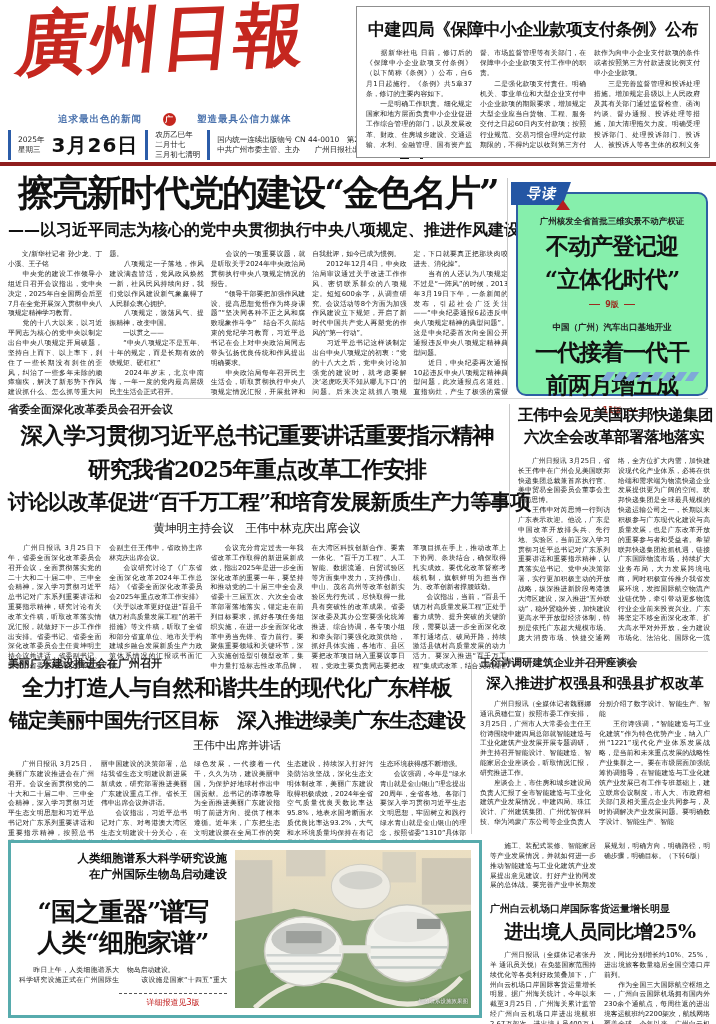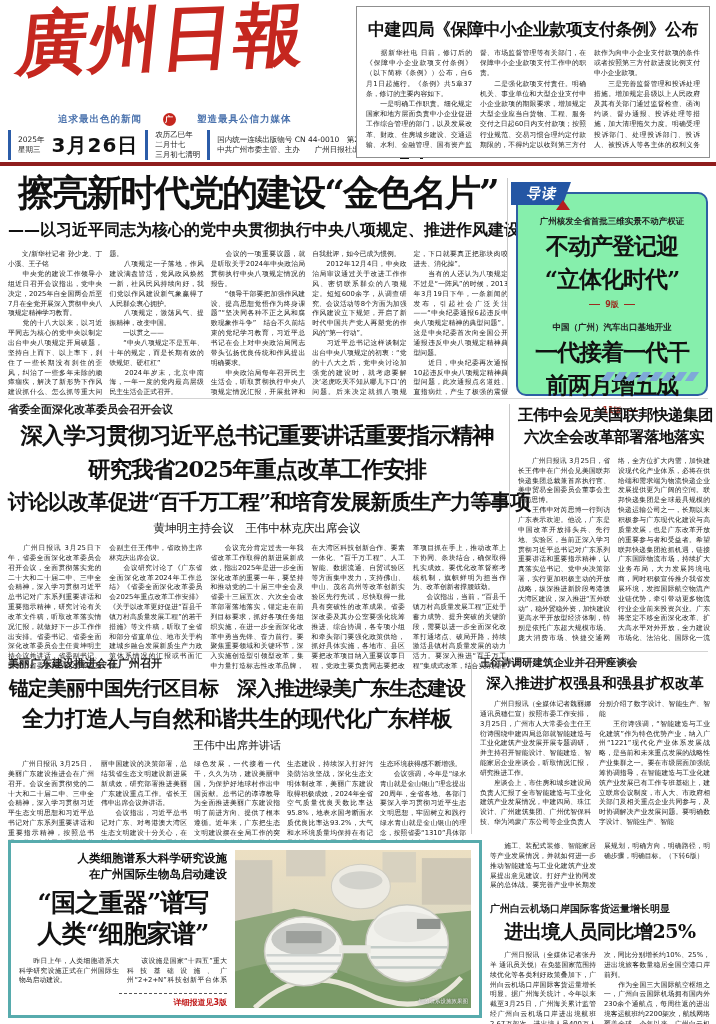--- a/index.html
+++ b/index.html
@@ -112,23 +112,23 @@
   .constr .colbody { margin-top:7px; height:134px; column-count:2; }
   .constr-cont { position:absolute; left:490px; top:842px; width:220px; height:58px; }
   .constr-cont .colbody { height:56px; column-count:2; }
 
   
   .cellbox { position:absolute; left:8px; top:840px; width:474px; height:178px;
     border:3px solid #57abad; background:#fff; padding:7px 8px; display:flex; gap:8px; }
   .cell-left { width:208px; flex:0 0 auto; display:flex; flex-direction:column; }
   .cell-kicker { font-size:11.5px; font-weight:bold; text-align:right; line-height:1.4; }
   .cell-head { font-size:25px; font-weight:bold; text-align:center; line-height:1.25;
-    letter-spacing:-1px; margin-top:5px; }
+    letter-spacing:-1px; margin-top:14px; }
   .cell-body { margin-top:7px; height:74px; column-count:2; }
-  .cell-more { margin-top:3px; text-align:right; font-size:8px; font-weight:bold; color:#c01818;
+  .cell-more { margin-top:3px; text-align:center; font-size:8px; font-weight:normal; color:#c01818;
     border-top:1px dashed #555; padding-top:3px; width:108px; align-self:flex-end; }
   .cell-photo { position:relative; flex:1; overflow:hidden; }
   .cell-photo svg { display:block; width:100%; height:100%; }
   .photo-caption { position:absolute; right:3px; bottom:3px; font-size:5.5px; color:#f4f4f4;
     text-shadow:0 0 2px rgba(0,0,0,.6); }
 
   
   .airport { position:absolute; left:490px; top:902px; width:220px; height:120px; }
   .airport .kicker { font-size:10px; }
   .airport .hl { font-size:19px; margin-top:3px; letter-spacing:-0.5px; }
@@ -265,22 +265,22 @@
     <div class="colbody">　　广州日报讯 3月25日，省长王伟中在广州会见美国联邦快递集团总裁兼首席执行官、美中贸易全国委员会董事会主席芮思博。
 　　王伟中对芮思博一行到访广东表示欢迎。他说，广东是中国改革开放排头兵、先行地、实验区，当前正深入学习贯彻习近平总书记对广东系列重要讲话和重要指示精神，认真落实总书记、党中央决策部署，实行更加积极主动的开放战略，纵深推进新阶段粤港澳大湾区建设，深入推进“五外联动”，稳外贸稳外资，加快建设更高水平开放型经济体制，特别是依托广东超大规模市场、庞大消费市场、快捷交通网络，全方位扩大内需，加快建设现代化产业体系，必将在供给端和需求端为物流快递企业发展提供更为广阔的空间。联邦快递集团是全球最具规模的快递运输公司之一，长期以来积极参与广东现代化建设与高质量发展，也是广东改革开放的重要参与者和受益者。希望联邦快递集团抢抓机遇，链接广东国际物流市场，持续扩大业务布局，大力发展跨境电商，同时积极宣传推介我省发展环境，发挥国际航空物流产业链优势，牵引带动更多物流行业企业前来投资兴业。广东将坚定不移全面深化改革、扩大高水平对外开放，全力建设市场化、法治化、国际化一流营商环境，为包括联邦快递集团在内的各类企业在粤发展提供优质服务。
 　　芮思博介绍了联邦快递集团在粤发展情况，对广东经济社会发展取得的巨大成就表示钦佩。他说，联邦快递集团对广东未来发展充满信心，将持续投资布局广东，正加快建设华南操作中心，推动亚太区转运中心智慧化升级，希望通过进一步深化合作实现更高水平的互利共赢。</div>
     <div class="credit">（岳宗、符信）</div>
   </div>
 
   <div class="hdiv" style="left:8px;top:651px;width:700px;"></div>
 
   <div class="beauty">
     <div class="kicker">美丽广东建设推进会在广州召开</div>
+    <div class="hl h1b serif">全力打造人与自然和谐共生的现代化广东样板</div>
     <div class="hl h1a serif">锚定美丽中国先行区目标　深入推进绿美广东生态建设</div>
-    <div class="hl h1b serif">全力打造人与自然和谐共生的现代化广东样板</div>
     <div class="byline">王伟中出席并讲话</div>
     <div class="colbody">　　广州日报讯 3月25日，美丽广东建设推进会在广州召开。会议全面贯彻党的二十大和二十届二中、三中全会精神，深入学习贯彻习近平生态文明思想和习近平总书记对广东系列重要讲话和重要指示精神，按照总书记、党中央关于全面推进美丽中国建设的决策部署，总结我省生态文明建设新进展新成效，研究部署推进美丽广东建设重点工作。省长王伟中出席会议并讲话。
 　　会议指出，习近平总书记对广东、对粤港澳大湾区生态文明建设十分关心，在视察广东时叮嘱我们要坚持绿色发展，一代接着一代干，久久为功，建设美丽中国，为保护好地球村作出中国贡献。总书记的谆谆教导为全面推进美丽广东建设指明了前进方向、提供了根本遵循。近年来，广东把生态文明建设摆在全局工作的突出位置，高位推动绿美广东生态建设，持续深入打好污染防治攻坚战，深化生态文明体制改革，美丽广东建设取得积极成效，2024年全省空气质量优良天数比率达95.8%，地表水国考断面水质优良比率达93.2%，大气和水环境质量均保持在有记录以来最好水平，人民群众生态环境获得感不断增强。
 　　会议强调，今年是“绿水青山就是金山银山”理念提出20周年，全省各地、各部门要深入学习贯彻习近平生态文明思想，牢固树立和践行绿水青山就是金山银山的理念，按照省委“1310”具体部署，坚持生态优先、绿色发展，以绿美广东生态建设为牵引，加快城乡全域美丽建设，推动粤港澳大湾区建设成为美丽中国先行区，在打造人与自然和谐共生的现代化广东样板上取得新突破。要加快建设绿色低碳现代化产业体系，推动经济社会发展全面绿色转型。（下转5版）</div>
   </div>
 
   <div class="vdiv" style="left:471px;top:656px;height:178px;"></div>
 
   <div class="constr">
     <div class="kicker">王衍诗调研建筑企业并召开座谈会</div>

